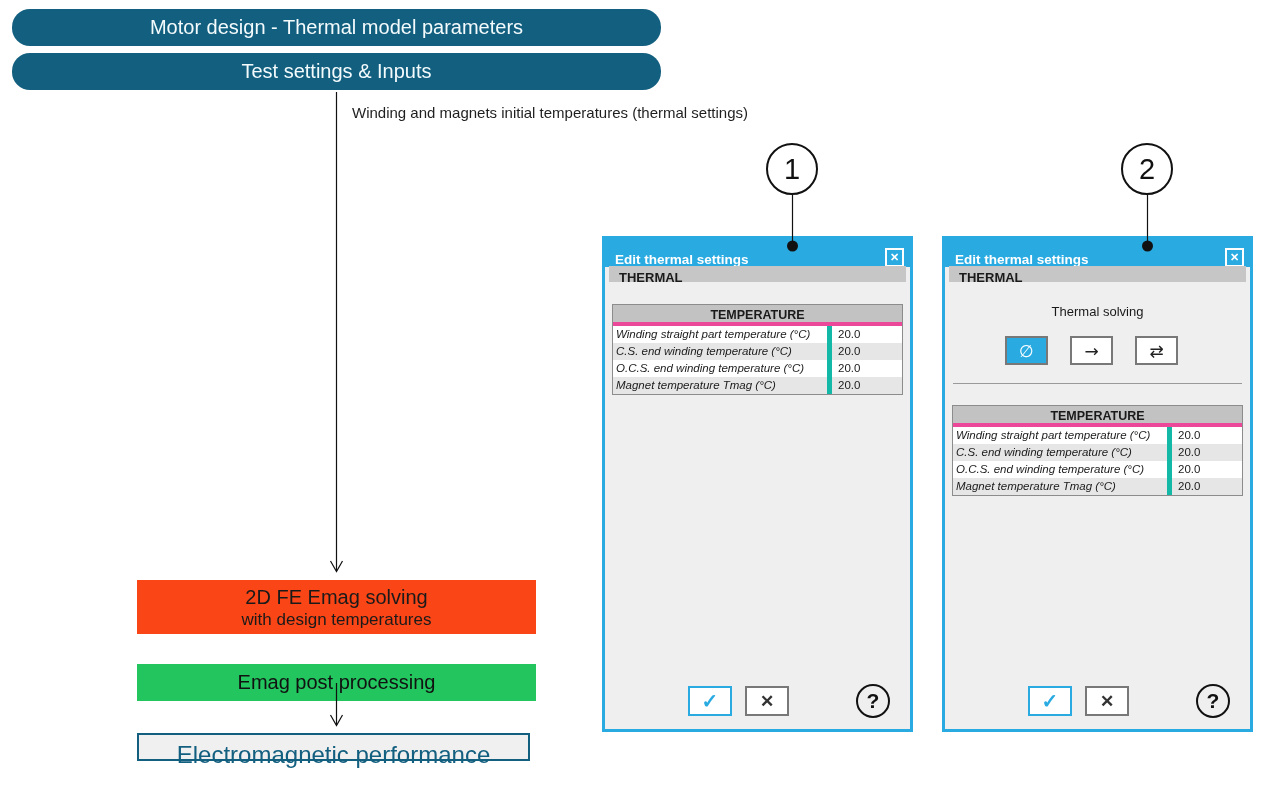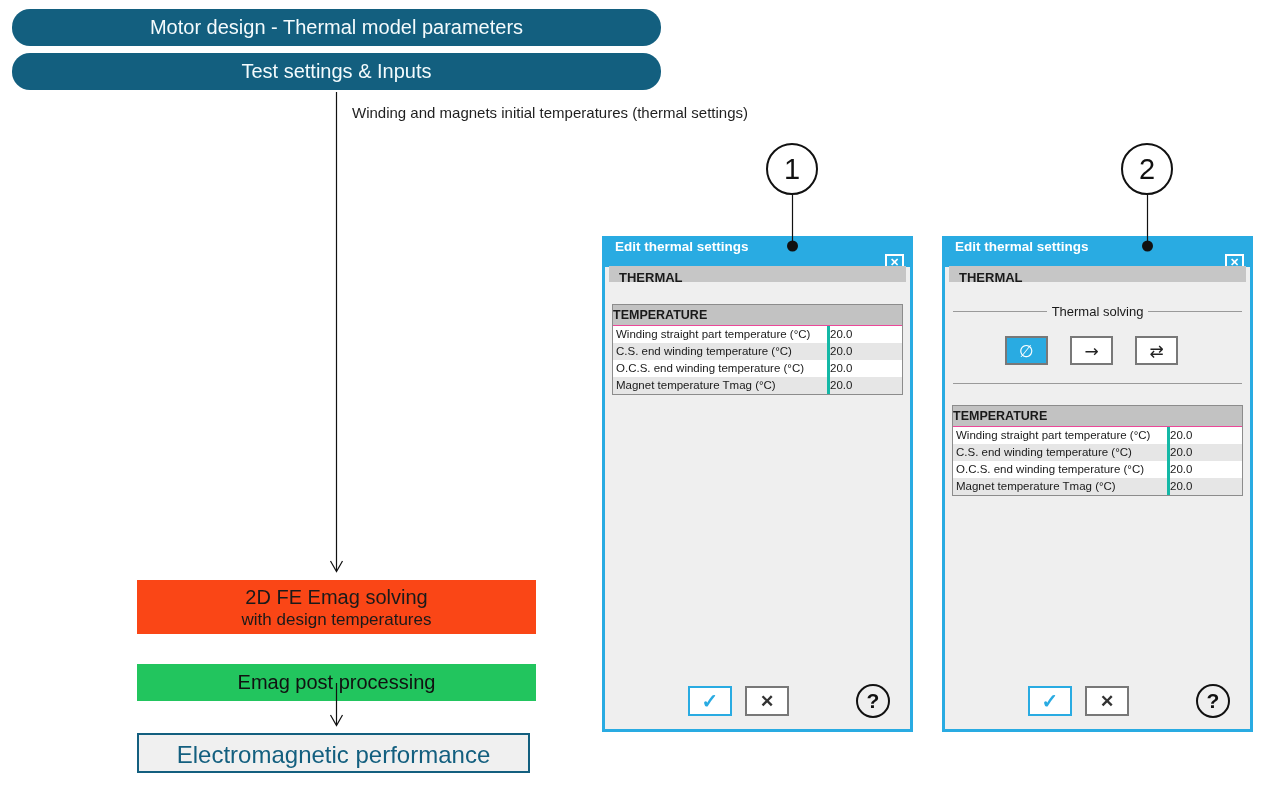--- a/index.html
+++ b/index.html
@@ -24,50 +24,50 @@
              font-size:29px; color:#111; }
   .c1 { left:766px; top:143px; } .c2 { left:1121px; top:143px; }
 
   
   .emag-box { position:absolute; left:137px; top:580px; width:399px; height:54px; background:#fa4616;
               color:#1a1a1a; display:flex; flex-direction:column; align-items:center; justify-content:center; }
   .emag-box .l1 { font-size:20px; line-height:24px; }
   .emag-box .l2 { font-size:17px; line-height:21px; }
   .post-box { position:absolute; left:137px; top:664px; width:399px; height:37px; background:#22c55e;
               color:#111; font-size:20px; text-align:center; line-height:37px; }
-  .result-box { position:absolute; left:137px; top:733px; width:393px; height:40px; background:#f0f0f0;
+  .result-box { position:absolute; left:137px; top:733px; width:393px; height:28px; background:#f0f0f0;
                 border:2px solid #135f7f; color:#135f7f; font-size:24px; text-align:center; line-height:40px; }
 
   
   .dialog { position:absolute; top:236px; width:311px; height:496px; background:#efefef;
             border:3px solid #29abe2; z-index:5; }
   .d1 { left:602px; } .d2 { left:942px; }
   .titlebar { position:absolute; left:0; top:0; right:0; height:28px; background:#29abe2;
-              display:flex; align-items:flex-start; padding:0 6px;flex-direction:column; }
+              display:flex; align-items:flex-end; padding:0 6px; }
   .titlebar .title { color:#fff; font-size:13.5px; font-weight:bold; padding-left:4px; }
   .closebtn { margin-left:auto; width:19px; height:19px; border:2px solid #fff; color:#fff;
               font-size:11px; font-weight:bold; display:flex; align-items:center; justify-content:center;
               cursor:default; }
   .section { position:absolute; left:4px; right:4px; top:27px; height:16px; background:#c6c6c6;
              color:#1a1a1a; font-size:13px; font-weight:bold; line-height:24px; padding-left:10px; }
 
   
   .ttable { position:absolute; left:7px; width:291px; border:1px solid #8c8c8c; background:#fff;
             color:#1a1a1a; }
   .d1 .ttable { top:65px; } .d2 .ttable { top:166px; }
-  .thead { height:21px; line-height:21px; text-align:left; font-weight:bold; font-size:12.5px;
-           background:#c2c2c2; border-bottom:1px solid #ec4899; }
+  .thead { height:21px; line-height:21px; text-align:center; font-weight:bold; font-size:12.5px;
+           background:#c2c2c2; border-bottom:4px solid #ec4899; }
   .trow { display:flex; height:17px; line-height:17px; font-size:11.5px; background:#fff; }
   .trow.alt { background:#e6e6e6; }
-  .tl { width:214px; padding-left:3px; white-space:nowrap; overflow:hidden; }
-  .tv { flex:1; border-left:3px solid #14b8a6; padding-left:0; }
+  .tl { width:214px; padding-left:3px; white-space:nowrap; overflow:hidden;font-style:italic; }
+  .tv { flex:1; border-left:5px solid #14b8a6; padding-left:6px; }
 
   
   .ts-group { position:absolute; left:8px; right:8px; top:63px; height:18px;
-              display:flex; align-items:center; }
+              display:flex; align-items:center;flex-direction:column; }
   .ts-line { flex:1; height:1px; background:#9a9a9a; }
   .ts-label { padding:0 5px; font-size:13px; color:#1a1a1a; }
   .ts-buttons { position:absolute; left:60px; top:97px; display:flex; gap:22px; }
   .tsb { width:43px; height:29px; border:2px solid #787878; background:#fff; color:#222;
          font-size:17px; display:flex; align-items:center; justify-content:center;
          font-family:"DejaVu Sans", sans-serif; cursor:default; }
   .tsb.selected { background:#29abe2; color:#fff; }
   .ts-sep { position:absolute; left:8px; right:8px; top:144px; height:1px; background:#9a9a9a; }
 
   

